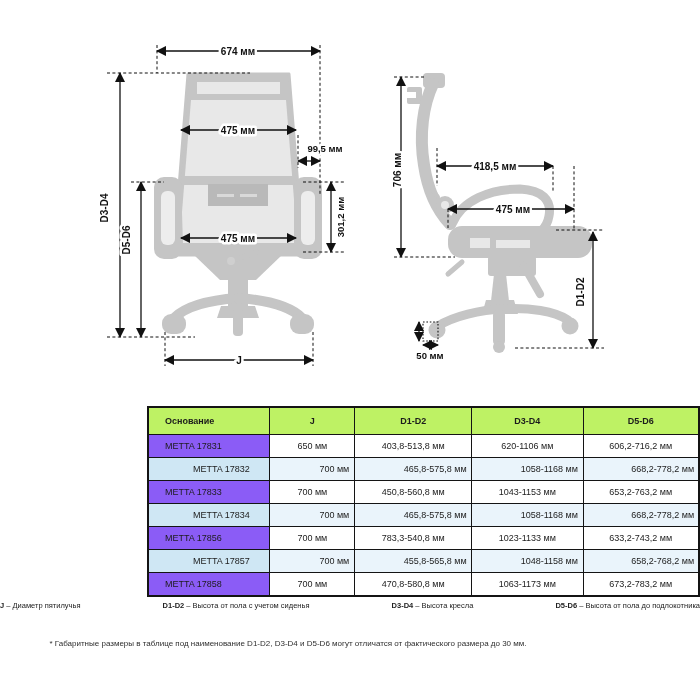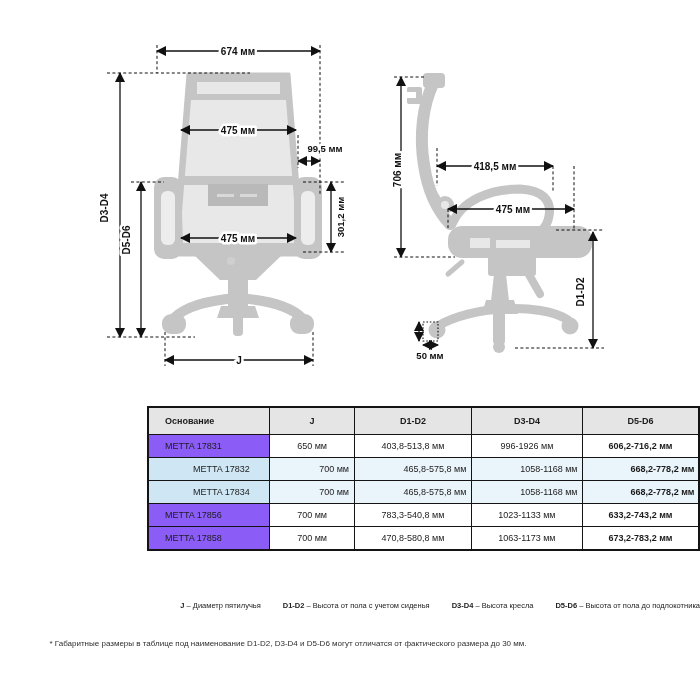--- a/index.html
+++ b/index.html
@@ -14,30 +14,30 @@
   .dimtxt{font-size:10px;font-weight:bold;fill:#111;text-anchor:middle;
           paint-order:stroke;stroke:#fff;stroke-width:5px;stroke-linejoin:round;}
   .dimtxt.sm{font-size:9.5px;}
 
   
   .spec-table{position:absolute;left:147px;top:406px;border-collapse:collapse;
               table-layout:fixed;font-size:9px;color:#1c1c1c;}
   .spec-table{border:2px solid #141414;}
   .spec-table th,.spec-table td{border:1.5px solid #141414;text-align:center;
               padding:0;height:22px;white-space:nowrap;overflow:hidden;}
-  .spec-table thead th{height:26px;font-weight:bold;background:#e5e5e5;margin-top:46px;}
+  .spec-table thead th{height:26px;font-weight:bold;background:#bef264;margin-top:46px;}
   .spec-table th.c0,.spec-table td.c0{text-align:left;padding-left:16px;}
   .spec-table td.c0{background:#8b5cf6;}
   .spec-table tr.alt td{background:#eaf4fb;padding-left:44px;}
   .spec-table tr.alt td.c0{background:#cfe7f4;}
-  .c0{width:101px;} .c1{width:53px;} .c2{width:83px;} .c3{width:78px;} .c4{width:80px;font-weight:bold;}
+  .c0{width:101px;} .c1{width:53px;} .c2{width:83px;} .c3{width:78px;} .c4{width:80px;}
 
   
   .legend{position:absolute;left:0;top:601px;width:700px;display:flex;
-          justify-content:flex-end;gap:22px;font-size:7.5px;color:#222;}
+          justify-content:space-between;gap:22px;font-size:7.5px;color:#222;}
   .legend b{font-weight:bold;}
 
   
   .footnote{position:absolute;left:0;top:637px;width:576px;text-align:center;
             font-size:8px;color:#2e2e2e;line-height:1.8;}
 </style>
 </head>
 <body>
 
 <div class="page">
@@ -165,43 +165,57 @@
         <th class="c2">D1-D2</th>
         <th class="c3">D3-D4</th>
         <th class="c4">D5-D6</th>
       </tr>
     </thead>
     <tbody>
       <tr>
         <td class="c0">METTA 17831</td>
         <td class="c1">650 мм</td>
         <td class="c2">403,8-513,8 мм</td>
-        <td class="c3">996-1926 мм</td>
+        <td class="c3">620-1106 мм</td>
         <td class="c4">606,2-716,2 мм</td>
       </tr>
       <tr class="alt">
         <td class="c0">METTA 17832</td>
         <td class="c1">700 мм</td>
         <td class="c2">465,8-575,8 мм</td>
         <td class="c3">1058-1168 мм</td>
         <td class="c4">668,2-778,2 мм</td>
       </tr>
+      <tr>
+        <td class="c0">METTA 17833</td>
+        <td class="c1">700 мм</td>
+        <td class="c2">450,8-560,8 мм</td>
+        <td class="c3">1043-1153 мм</td>
+        <td class="c4">653,2-763,2 мм</td>
+      </tr>
       <tr class="alt">
         <td class="c0">METTA 17834</td>
         <td class="c1">700 мм</td>
         <td class="c2">465,8-575,8 мм</td>
         <td class="c3">1058-1168 мм</td>
         <td class="c4">668,2-778,2 мм</td>
       </tr>
       <tr>
         <td class="c0">METTA 17856</td>
         <td class="c1">700 мм</td>
         <td class="c2">783,3-540,8 мм</td>
         <td class="c3">1023-1133 мм</td>
         <td class="c4">633,2-743,2 мм</td>
+      </tr>
+      <tr class="alt">
+        <td class="c0">METTA 17857</td>
+        <td class="c1">700 мм</td>
+        <td class="c2">455,8-565,8 мм</td>
+        <td class="c3">1048-1158 мм</td>
+        <td class="c4">658,2-768,2 мм</td>
       </tr>
       <tr>
         <td class="c0">METTA 17858</td>
         <td class="c1">700 мм</td>
         <td class="c2">470,8-580,8 мм</td>
         <td class="c3">1063-1173 мм</td>
         <td class="c4">673,2-783,2 мм</td>
       </tr>
     </tbody>
   </table>

